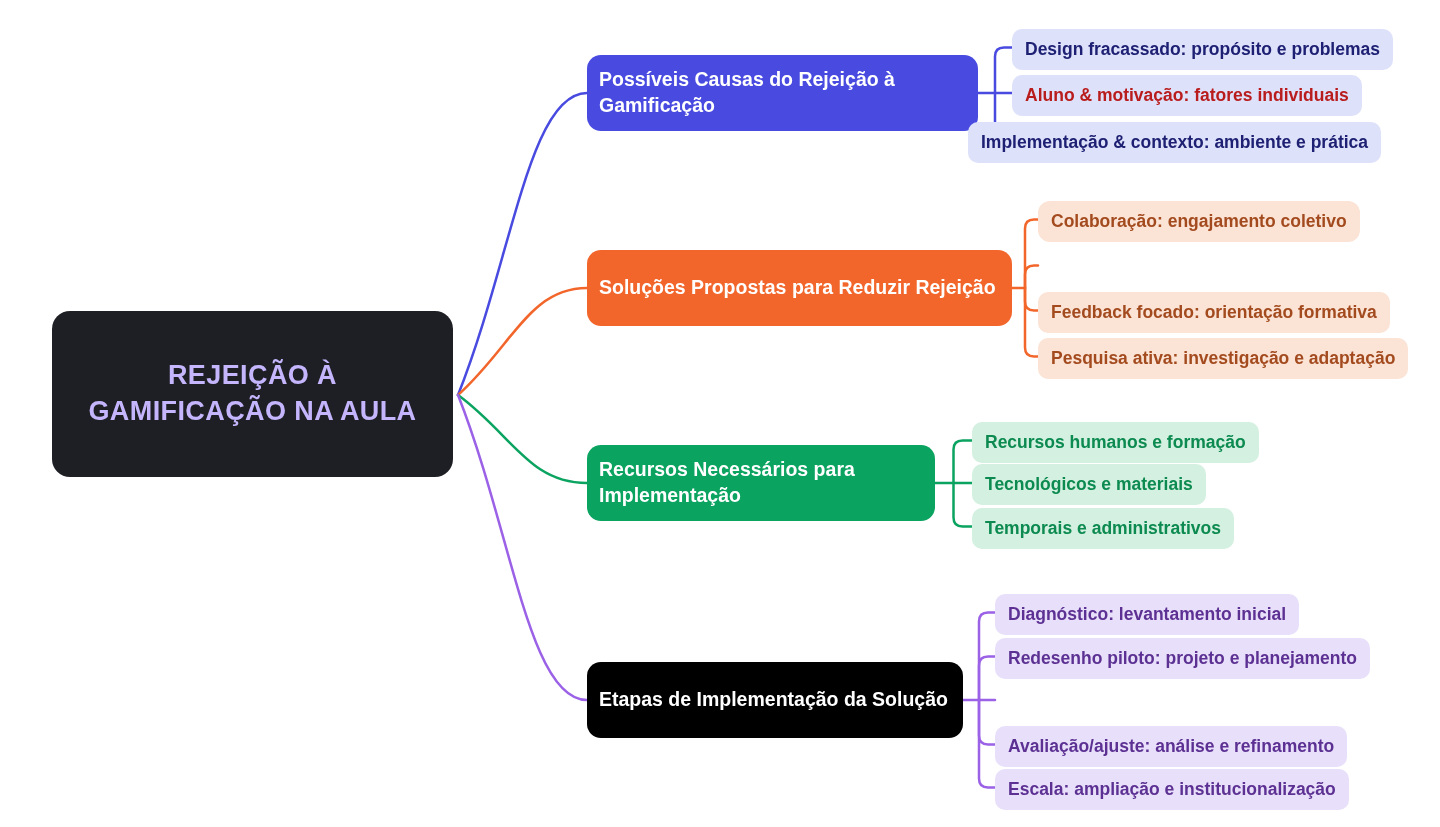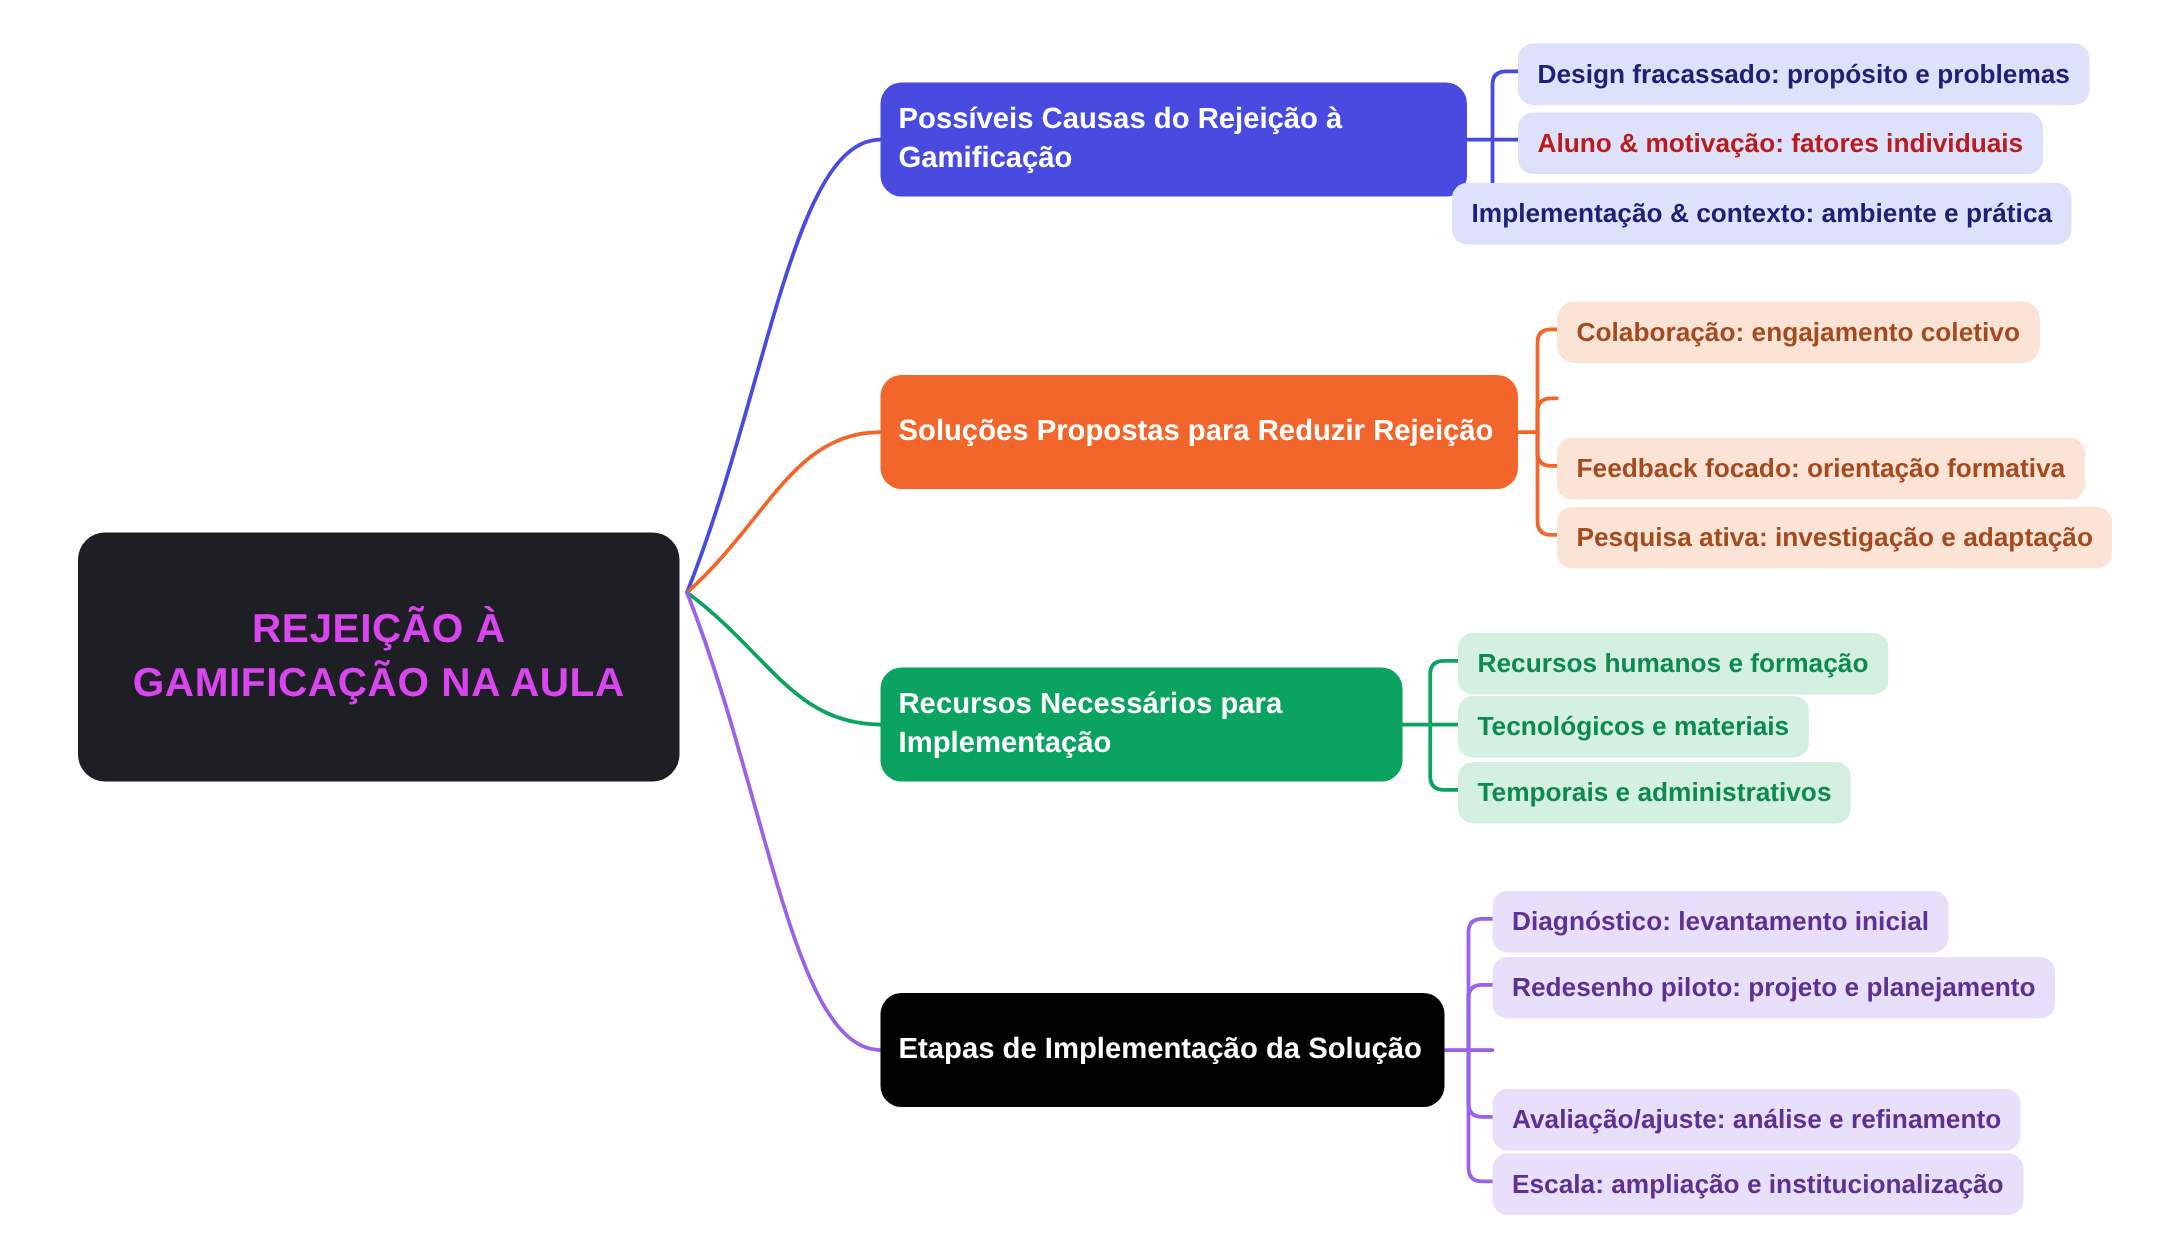--- a/index.html
+++ b/index.html
@@ -98,21 +98,21 @@
       <path d="M953.5,483 V517.5 Q953.5,526.5 962.5,526.5 H972" stroke="#0BA360" stroke-width="2.5" fill="none" stroke-linecap="round"></path>
       <path d="M458,395 C512,532.25 529,700 587,700" stroke="#9B61E6" stroke-width="2.5" fill="none" stroke-linecap="round"></path>
       <path d="M963,700 H979" stroke="#9B61E6" stroke-width="2.5" fill="none" stroke-linecap="round"></path>
       <path d="M979,700 V621.5 Q979,612.5 988,612.5 H995" stroke="#9B61E6" stroke-width="2.5" fill="none" stroke-linecap="round"></path>
       <path d="M979,700 V665.5 Q979,656.5 988,656.5 H995" stroke="#9B61E6" stroke-width="2.5" fill="none" stroke-linecap="round"></path>
       <path d="M979,700 H995" stroke="#9B61E6" stroke-width="2.5" fill="none" stroke-linecap="round"></path>
       <path d="M979,700 V735.5 Q979,744.5 988,744.5 H995" stroke="#9B61E6" stroke-width="2.5" fill="none" stroke-linecap="round"></path>
       <path d="M979,700 V778.5 Q979,787.5 988,787.5 H995" stroke="#9B61E6" stroke-width="2.5" fill="none" stroke-linecap="round"></path>
     </svg>
 
-  <div class="central-node" style="background: rgb(30, 31, 36); color: #d946ef; margin-top: 44px;">REJEIÇÃO À GAMIFICAÇÃO NA AULA</div>
+  <div class="central-node" style="background: rgb(30, 31, 36); color: #c4b5fd;">REJEIÇÃO À GAMIFICAÇÃO NA AULA</div>
 
   <div class="bnode b0" style="background: rgb(72, 74, 224);">Possíveis Causas do Rejeição à Gamificação</div>
   <div class="child c0_0" style="background: rgb(222, 225, 250); color: rgb(30, 33, 115);">Design fracassado: propósito e problemas</div>
   <div class="child c0_1" style="background: rgb(222, 225, 250); color: #b91c1c;">Aluno &amp; motivação: fatores individuais</div>
   <div class="child c0_2" style="background: rgb(222, 225, 250); color: rgb(30, 33, 115);">Implementação &amp; contexto: ambiente e prática</div>
 
   <div class="bnode b1" style="background: rgb(242, 102, 43);">Soluções Propostas para Reduzir Rejeição</div>
   <div class="child c1_0" style="background: rgb(251, 227, 213); color: rgb(163, 75, 31);">Colaboração: engajamento coletivo</div>
   <div class="child c1_2" style="background: rgb(251, 227, 213); color: rgb(163, 75, 31);">Feedback focado: orientação formativa</div>
   <div class="child c1_3" style="background: rgb(251, 227, 213); color: rgb(163, 75, 31);">Pesquisa ativa: investigação e adaptação</div>

